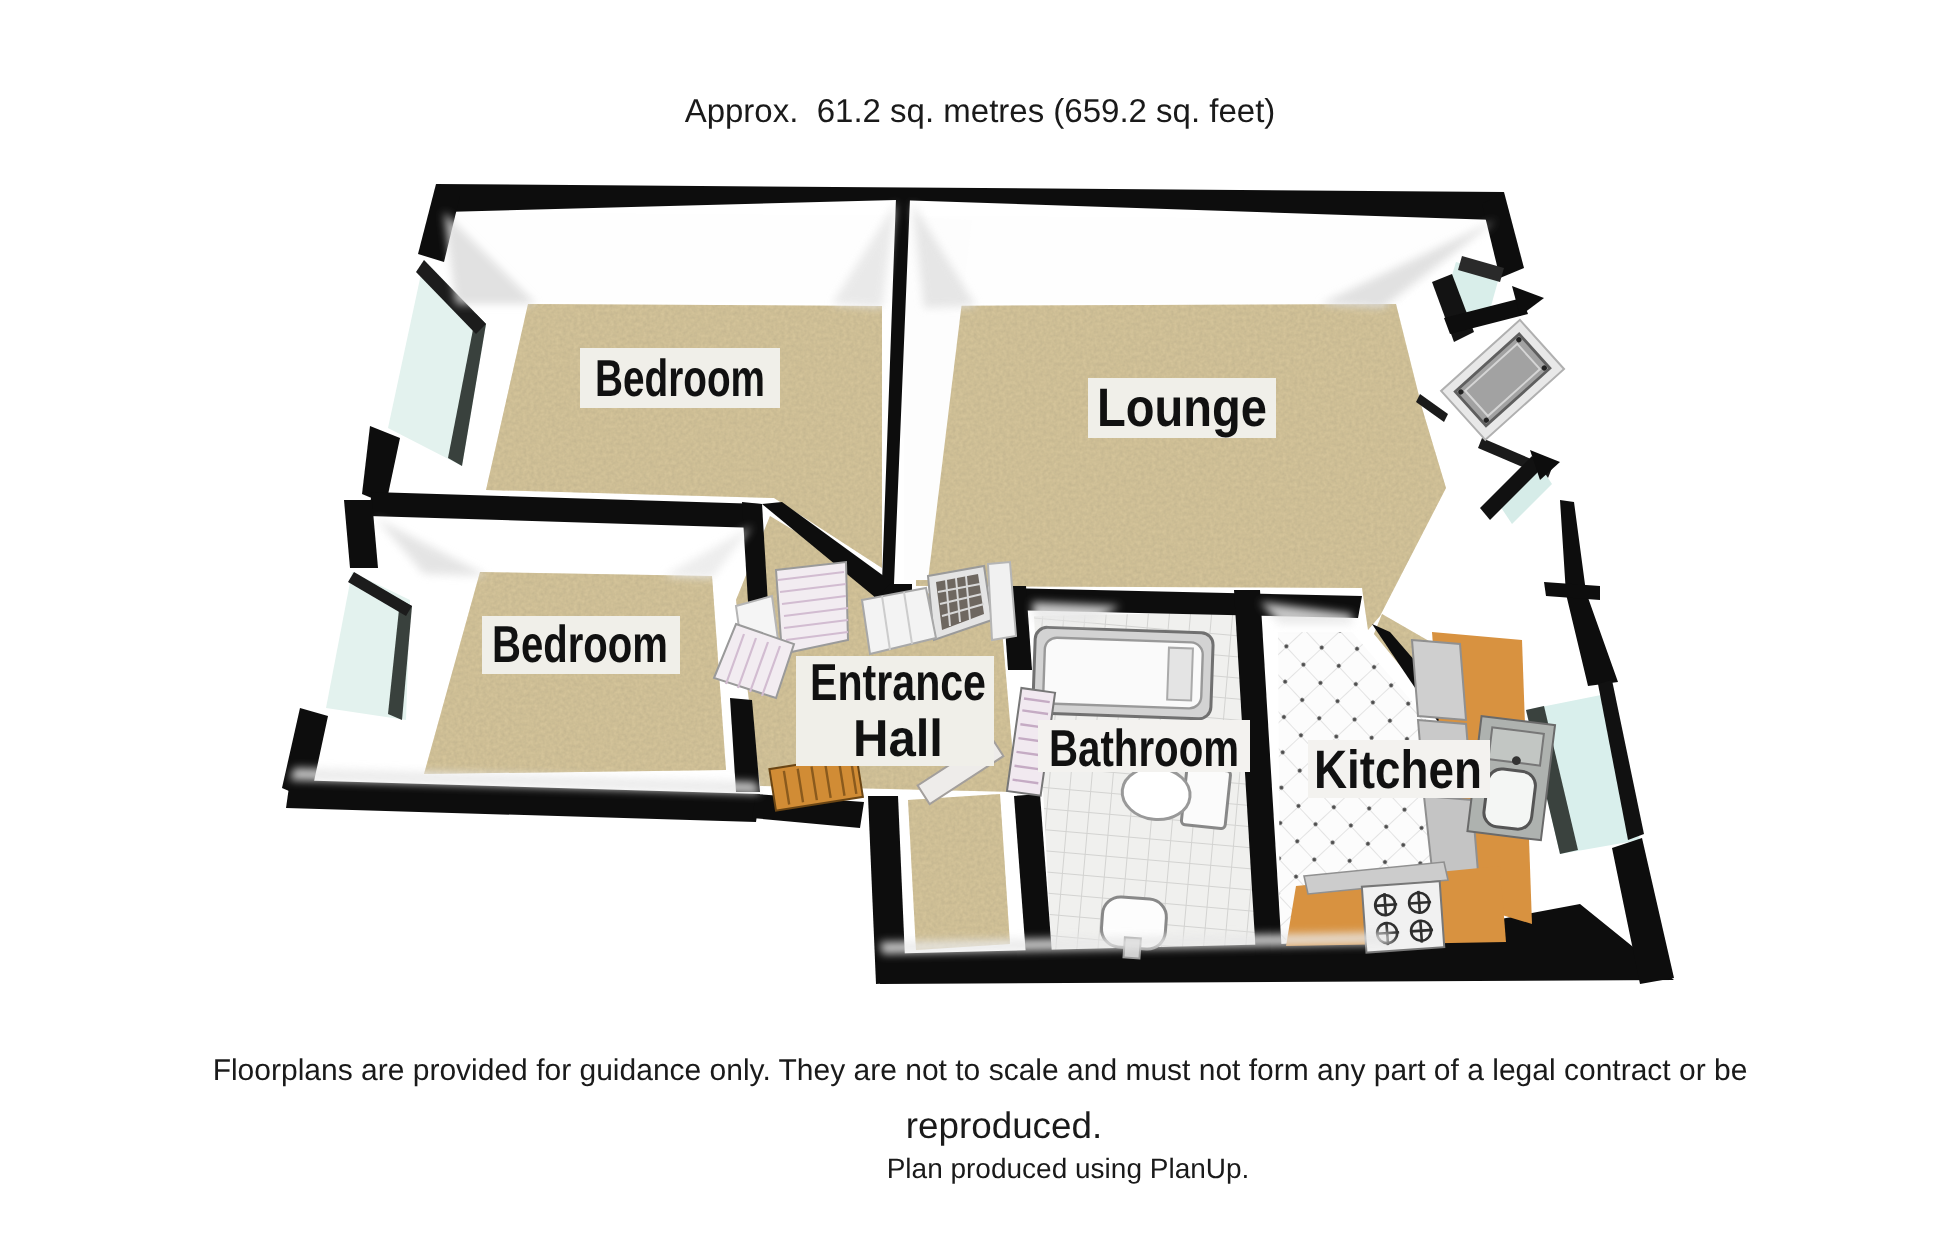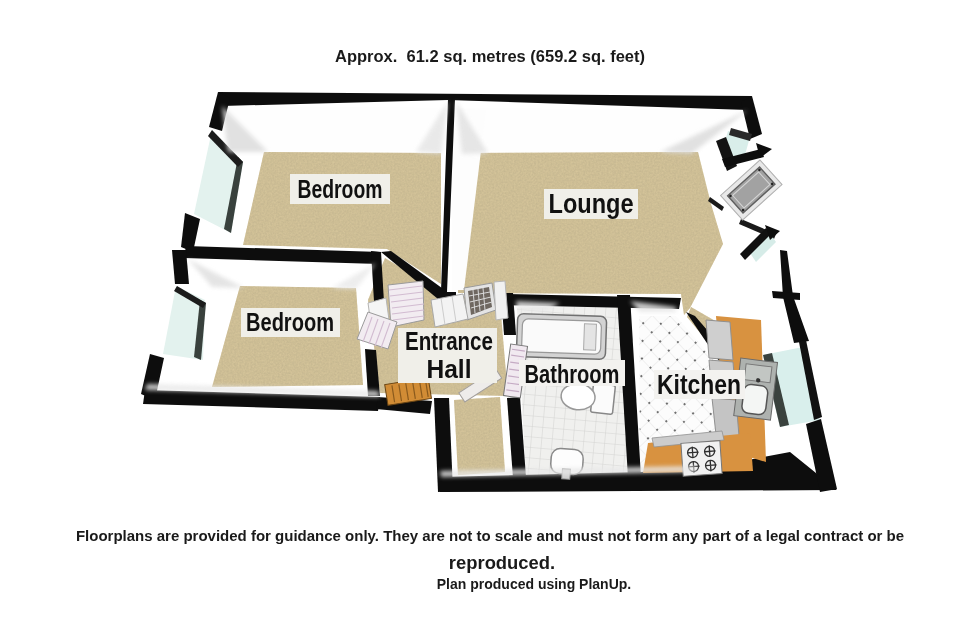--- a/index.html
+++ b/index.html
@@ -1,17 +1,17 @@
 <!DOCTYPE html>
 <html><head>
 <meta charset="utf-8">
 <style>
   html,body{margin:0;padding:0;background:#ffffff;width:980px;height:622px;overflow:hidden;}
   body{font-family:"Liberation Sans", sans-serif;}
-  .cap{position:absolute;left:0;width:980px;text-align:center;color:#1a1a1a;font-weight:bold;}
+  .cap{position:absolute;left:0;width:980px;text-align:center;color:#1a1a1a;}
 </style>
 </head>
 <body>
 
 <div class="cap" style="top:47px;font-size:16.5px;">Approx.&nbsp; 61.2 sq. metres (659.2 sq. feet)</div>
 
 <svg width="980" height="622" style="position:absolute;left:0;top:0" xmlns="http://www.w3.org/2000/svg">
 <defs>
   <pattern id="bathtile" width="10.5" height="10.5" patternUnits="userSpaceOnUse" patternTransform="rotate(5)">
     <rect width="10.5" height="10.5" fill="#f0f0ee"></rect>

